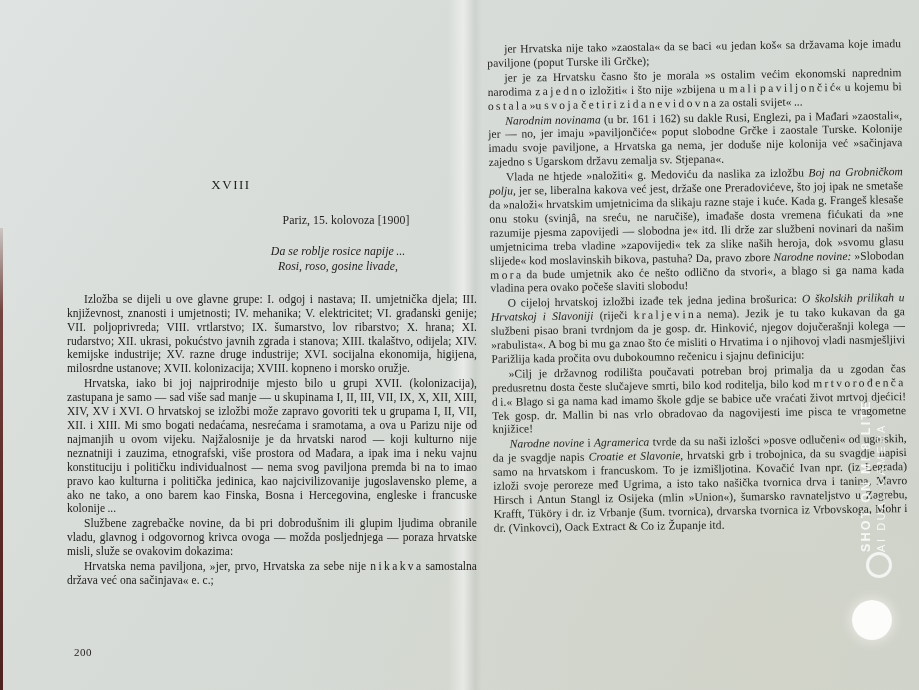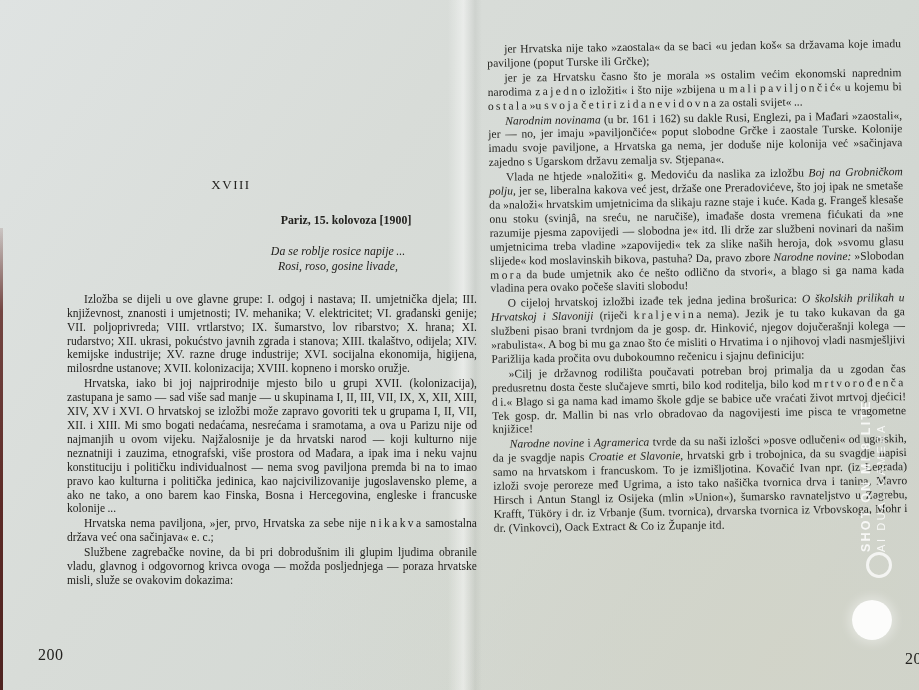--- a/index.html
+++ b/index.html
@@ -34,29 +34,29 @@
   .left-col  { left: 38px;  top: 178px; width: 410px; margin-left: 29px; }
   .right-col { left: 487px; top: 40px;  width: 414px; transform: rotate(-0.8deg); transform-origin: 50% 0; }
   .para { margin: 0 0 1px 0; text-indent: 17px; }
   .it { font-style: italic; }
   .chapter-heading {
     font-size: 13px; letter-spacing: 1.5px;
     text-align: center; margin: 0 82px 22px 0;
     text-indent: 0;
   }
   .dateline {
-    font-weight: bold; font-size: 11.8px;
+    font-weight: normal; font-size: 11.8px;
     text-align: center; margin: 0 0 16px 148px;
   }
   .verse {
     font-style: italic; font-size: 11.8px; line-height: 15.5px;
     text-align: center; margin: 0 0 18px 132px;
   }
   .page-number {
-    position: absolute; font-size: 16px; letter-spacing: 0.5px;
+    position: absolute; font-size: 11px; letter-spacing: 0.5px; margin-left: 36px;
   }
   .pn-left  { left: 38px;  top: 646px; }
   .pn-right { left: 905px; top: 650px; }
   .watermark {
     position: absolute; left: 799px; top: 452px;
     width: 160px; height: 40px;
     transform: rotate(-90deg);
     transform-origin: 50% 50%;
     color: rgba(255,255,255,0.82);
     font-family: "Liberation Sans", sans-serif;
@@ -87,22 +87,22 @@
 <div class="page-col left-col">
   <div class="chapter-heading">XVIII</div>
   <div class="dateline">Pariz, 15. kolovoza [1900]</div>
   <div class="verse">
     <div>Da se roblje rosice napije ...</div>
     <div>Rosi, roso, gosine livade,</div>
   </div>
   <div>
       <p class="para"><span>Izložba se dijeli u ove glavne grupe: I. odgoj i nastava; II. umjetnička djela; III. književnost, znanosti i umjetnosti; IV. mehanika; V. elektricitet; VI. građanski genije; VII. poljoprivreda; VIII. vrtlarstvo; IX. šumarstvo, lov ribarstvo; X. hrana; XI. rudarstvo; XII. ukrasi, pokućstvo javnih zgrada i stanova; XIII. tkalaštvo, odijela; XIV. kemijske industrije; XV. razne druge industrije; XVI. socijalna ekonomija, higijena, milosrdne ustanove; XVII. kolonizacija; XVIII. kopneno i morsko oružje.</span></p>
       <p class="para"><span>Hrvatska, iako bi joj najprirodnije mjesto bilo u grupi XVII. (kolonizacija), zastupana je samo — sad više sad manje — u skupinama I, II, III, VII, IX, X, XII, XIII, XIV, XV i XVI. O hrvatskoj se izložbi može zapravo govoriti tek u grupama I, II, VII, XII. i XIII. Mi smo bogati nedaćama, nesrećama i sramotama, a ova u Parizu nije od najmanjih u ovom vijeku. Najžalosnije je da hrvatski narod — koji kulturno nije neznatniji i zauzima, etnografski, više prostora od Mađara, a ipak ima i neku vajnu konstituciju i političku individualnost — nema svog paviljona premda bi na to imao pravo kao kulturna i politička jedinica, kao najcivilizovanije jugoslavensko pleme, a ako ne tako, a ono barem kao Finska, Bosna i Hercegovina, engleske i francuske kolonije ...</span></p>
+      <p class="para"><span>Službene zagrebačke novine, da bi pri dobrodušnim ili glupim ljudima obranile vladu, glavnog i odgovornog krivca ovoga — možda posljednjega — poraza hrvatske misli, služe se ovakovim dokazima:</span></p>
       <p class="para"><span>Hrvatska nema paviljona, »jer, prvo, Hrvatska za sebe nije n i k a k v a samostalna država već ona sačinjava« e. c.;</span></p>
-      <p class="para"><span>Službene zagrebačke novine, da bi pri dobrodušnim ili glupim ljudima obranile vladu, glavnog i odgovornog krivca ovoga — možda posljednjega — poraza hrvatske misli, služe se ovakovim dokazima:</span></p>
     </div>
 </div>
 
 <div class="page-col right-col">
   <div>
       <p class="para"><span>jer Hrvatska nije tako »zaostala« da se baci «u jedan koš« sa državama koje imadu paviljone (poput Turske ili Grčke);</span></p>
       <p class="para"><span>jer je za Hrvatsku časno što je morala »s ostalim većim ekonomski naprednim narodima z a j e d n o izložiti« i što nije »zbijena u m a l i p a v i l j o n č i ć« u kojemu bi o s t a l a »u s v o j a č e t i r i z i d a n e v i d o v n a za ostali svijet« ...</span></p>
       <p class="para"><span class="it">Narodnim novinama</span><span> (u br. 161 i 162) su dakle Rusi, Englezi, pa i Mađari »zaostali«, jer — no, jer imaju »paviljončiće« poput slobodne Grčke i zaostale Turske. Kolonije imadu svoje paviljone, a Hrvatska ga nema, jer doduše nije kolonija već »sačinjava zajedno s Ugarskom državu zemalja sv. Stjepana«.</span></p>
       <p class="para"><span>Vlada ne htjede »naložiti« g. Medoviću da naslika za izložbu </span><span class="it">Boj na Grobničkom polju</span><span>, jer se, liberalna kakova već jest, držaše one Preradovićeve, što joj ipak ne smetaše da »naloži« hrvatskim umjetnicima da slikaju razne staje i kuće. Kada g. Frangeš klesaše onu stoku (svinjâ, na sreću, ne naručiše), imađaše dosta vremena fićukati da »ne razumije pjesma zapovijedi — slobodna je« itd. Ili drže zar službeni novinari da našim umjetnicima treba vladine »zapovijedi« tek za slike naših heroja, dok »svomu glasu slijede« kod moslavinskih bikova, pastuha? Da, pravo zbore </span><span class="it">Narodne novine:</span><span> »Slobodan m o r a da bude umjetnik ako će nešto odlično da stvori«, a blago si ga nama kada vladina pera ovako počeše slaviti slobodu!</span></p>
       <p class="para"><span>O cijeloj hrvatskoj izložbi izađe tek jedna jedina brošurica: </span><span class="it">O školskih prilikah u Hrvatskoj i Slavoniji</span><span> (riječi k r a l j e v i n a nema). Jezik je tu tako kukavan da ga službeni pisao brani tvrdnjom da je gosp. dr. Hinković, njegov dojučerašnji kolega — »rabulista«. A bog bi mu ga znao što će misliti o Hrvatima i o njihovoj vladi nasmješljivi Parižlija kada pročita ovu dubokoumno rečenicu i sjajnu definiciju:</span></p>

